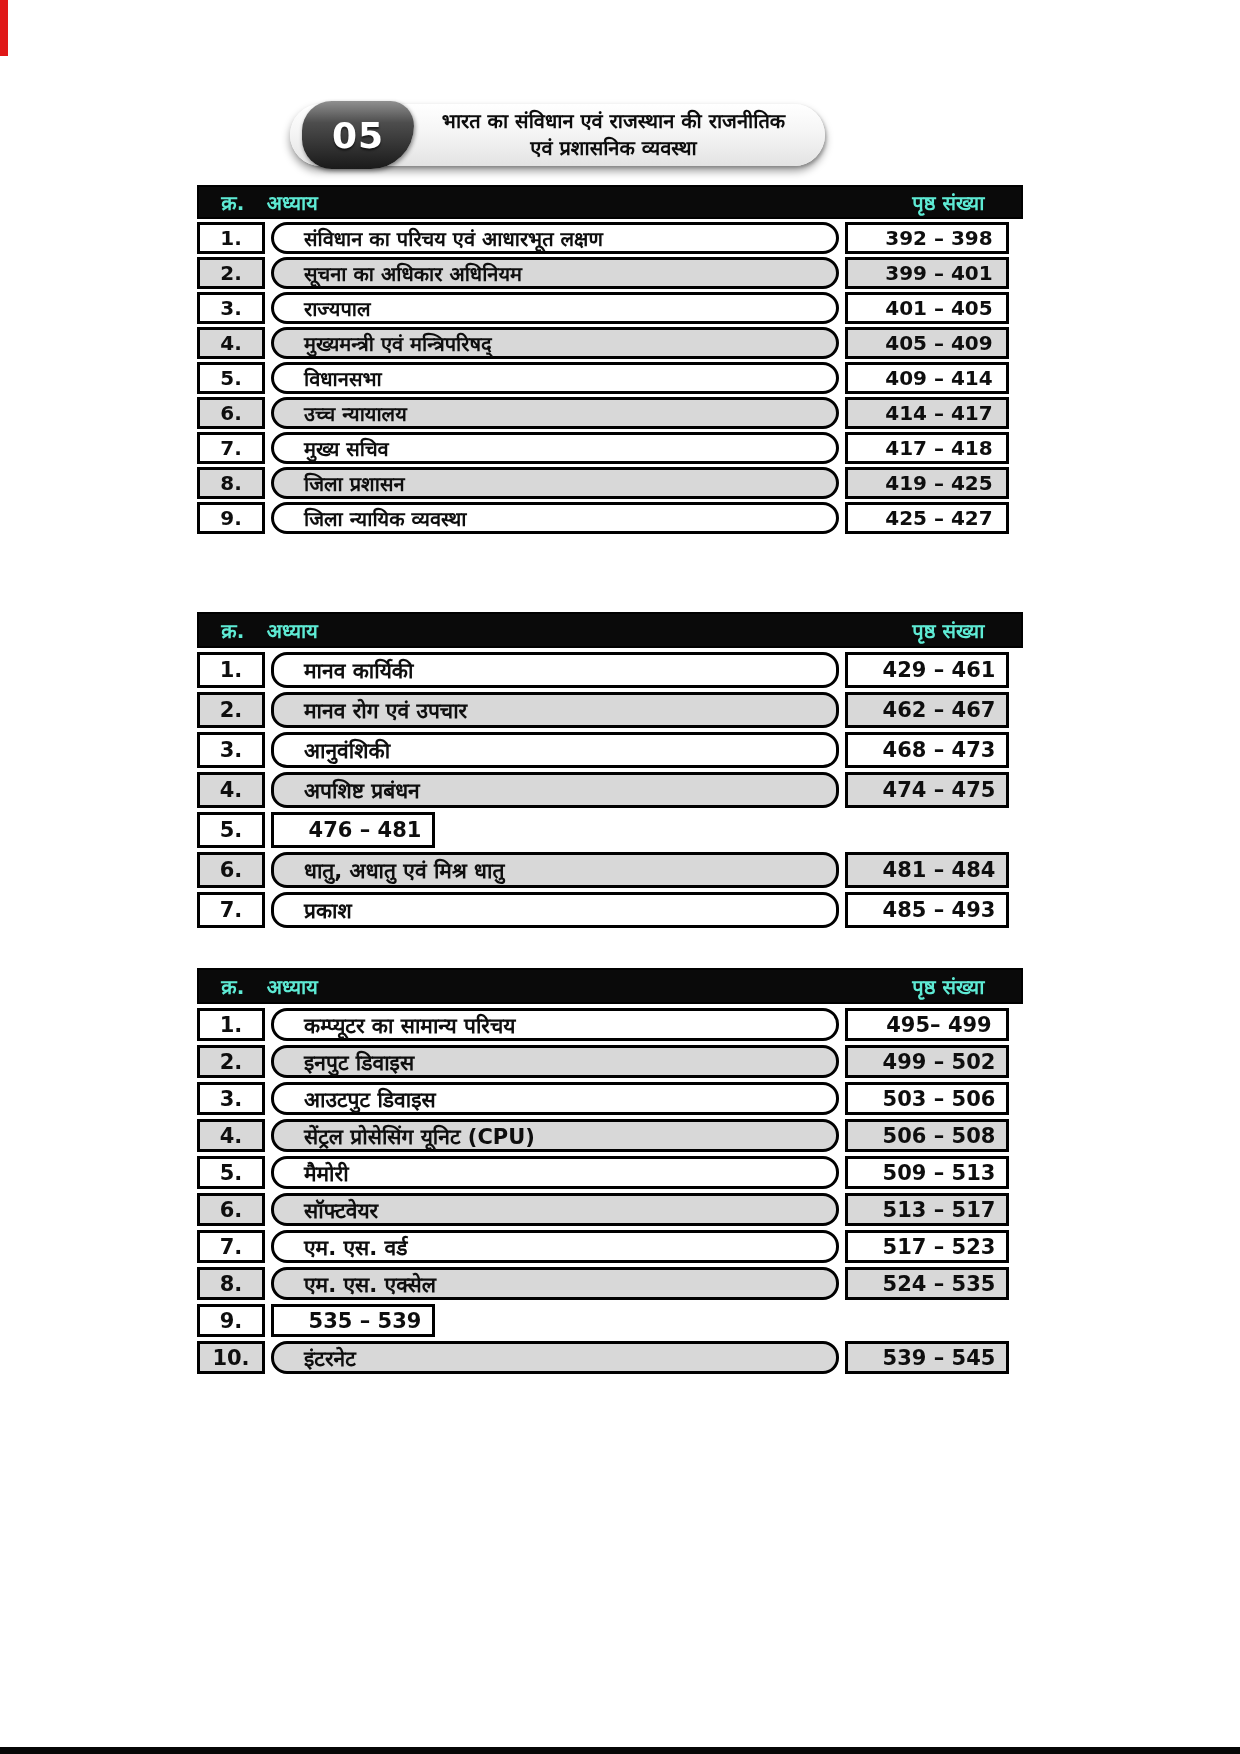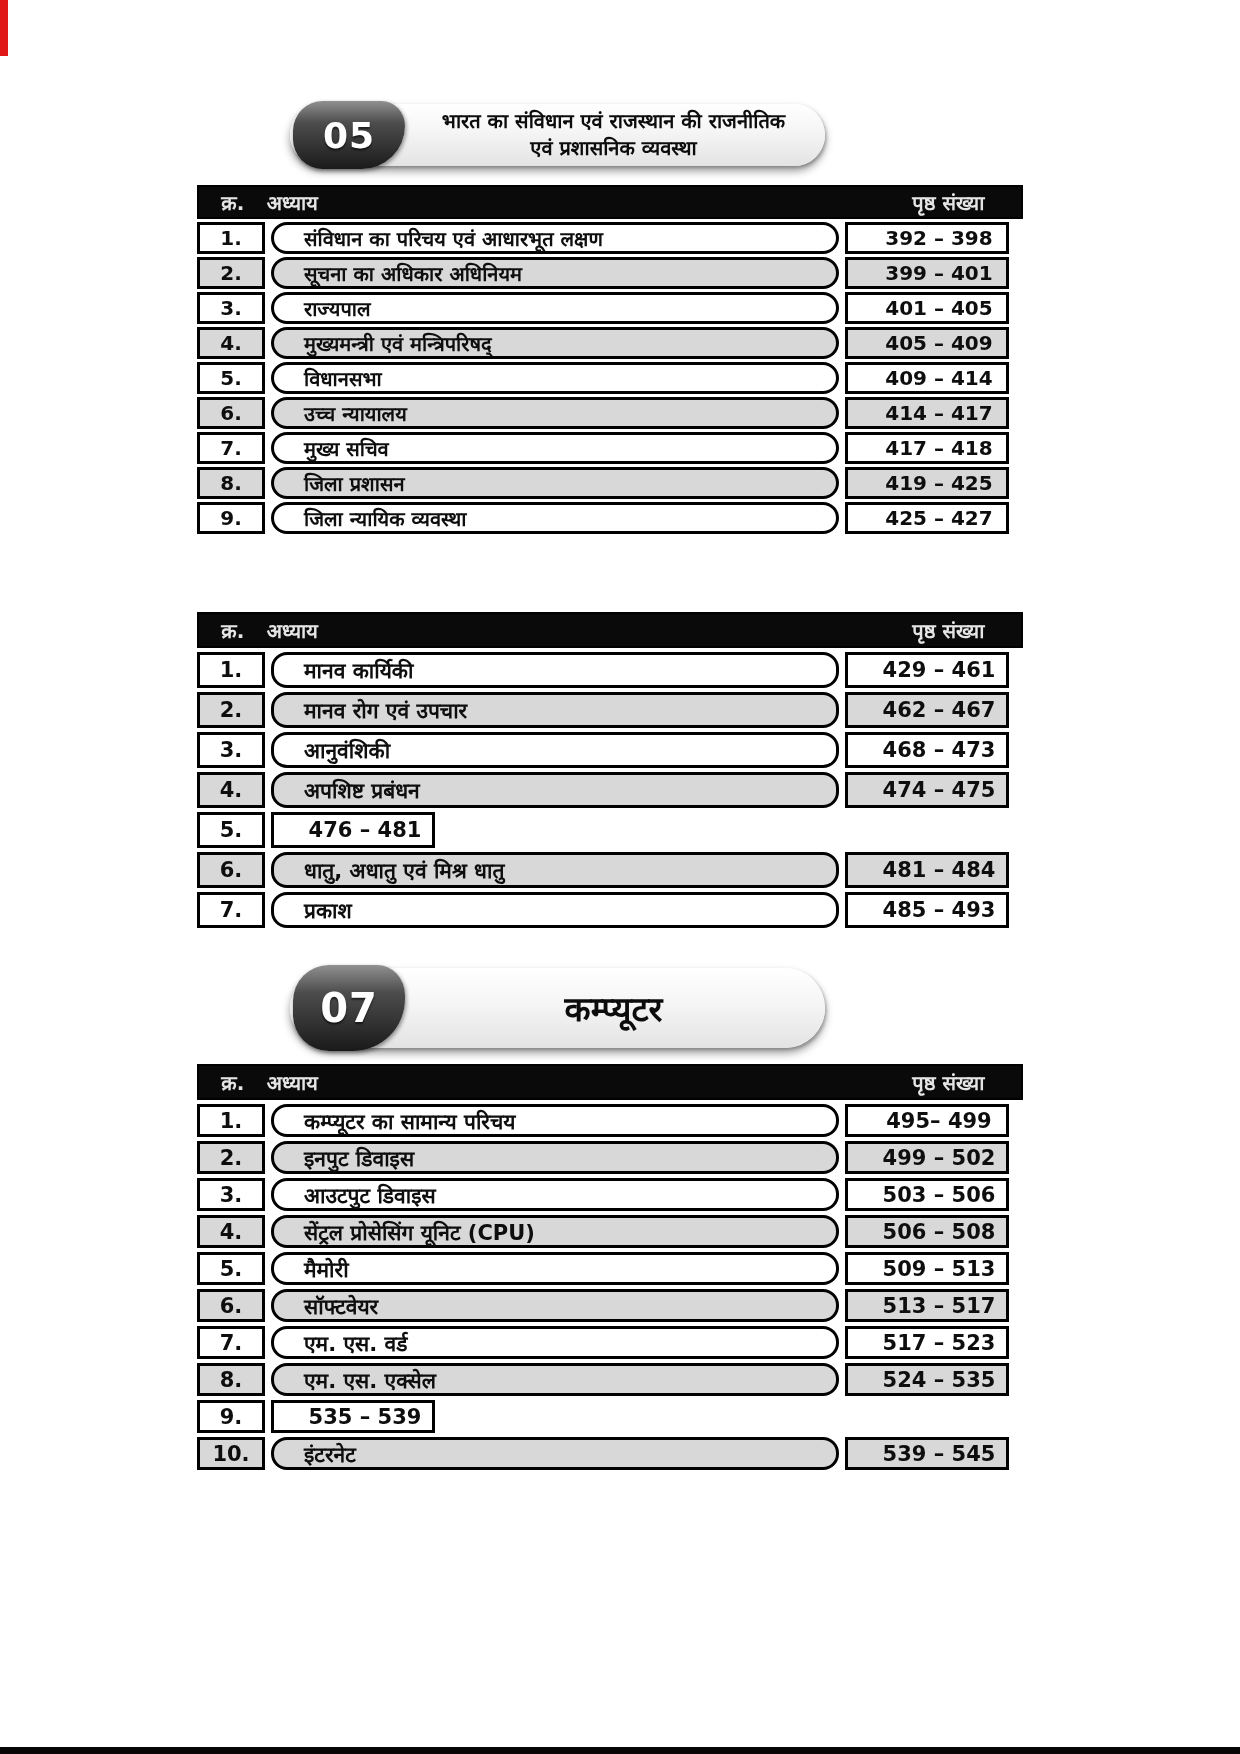--- a/index.html
+++ b/index.html
@@ -21,41 +21,41 @@
   .header-pill {
     position:relative;
     width:535px;
     margin-left:290px;
     border-radius:50px;
     background:linear-gradient(180deg,#ffffff 0%,#f5f5f5 45%,#e3e3e3 100%);
     box-shadow:0 5px 8px rgba(0,0,0,0.40), 2px 2px 3px rgba(0,0,0,0.18);
     display:flex; align-items:center;
   }
   .badge {
-    position:absolute; left:3px; top:-3px; bottom:-3px; width:112px;
+    position:absolute; left:12px; top:-3px; bottom:-3px; width:112px;
     background:linear-gradient(180deg,#909090 0%,#4d4d4d 32%,#1a1a1a 100%);
     border-radius:36px 28px 52px 36px / 36px 30px 52px 36px;
     box-shadow:1px 2px 4px rgba(0,0,0,0.45);
     display:flex; align-items:center; justify-content:center;
   }
   .badge-num {
     color:#ffffff; font-weight:bold; letter-spacing:1px;
     text-shadow:0 2px 2px rgba(0,0,0,0.6);
   }
   .pill-title {
     flex:1; padding-left:112px;
     display:flex; flex-direction:column; align-items:center; justify-content:center;
     color:#0c0c0c; font-weight:bold; text-align:left;
   }
 
   
   .toc-table { width:826px; margin-left:197px; display:flex; flex-direction:column; }
   .t-head {
     display:flex; align-items:center;
-    background:#0a0a0a; color:#e5e5e5; font-weight:bold;
+    background:#0a0a0a; color:#5eead4; font-weight:bold;
     border:2px solid #000;
   }
   .th-sn { width:68px; text-align:center; }
   .th-ch { width:612px; }
   .th-pg { width:146px; text-align:center; }
 
   .t-body { display:flex; flex-direction:column; }
   .t-row { display:flex; gap:6px; }
   .cell {
     border:3px solid #000;
@@ -205,28 +205,20 @@
             <div class="t-row">
               <div class="cell cell-sn">7.</div>
               <div class="cell cell-chapter">प्रकाश</div>
               <div class="cell cell-pages">485 – 493</div>
             </div>
           </div>
     </div>
   </section>
 
   <section class="section sec-2">
-    <div class="header-pill">
-      <div class="badge">
-        <span class="badge-num">07</span>
-      </div>
-      <div class="pill-title">
-            <span class="title-line">कम्प्यूटर</span>
-          </div>
-    </div>
     <div class="toc-table">
       <div class="t-head">
         <span class="th-sn">क्र.</span>
         <span class="th-ch">अध्याय</span>
         <span class="th-pg">पृष्ठ संख्या</span>
       </div>
       <div class="t-body">
             <div class="t-row">
               <div class="cell cell-sn">1.</div>
               <div class="cell cell-chapter">कम्प्यूटर का सामान्य परिचय</div>

